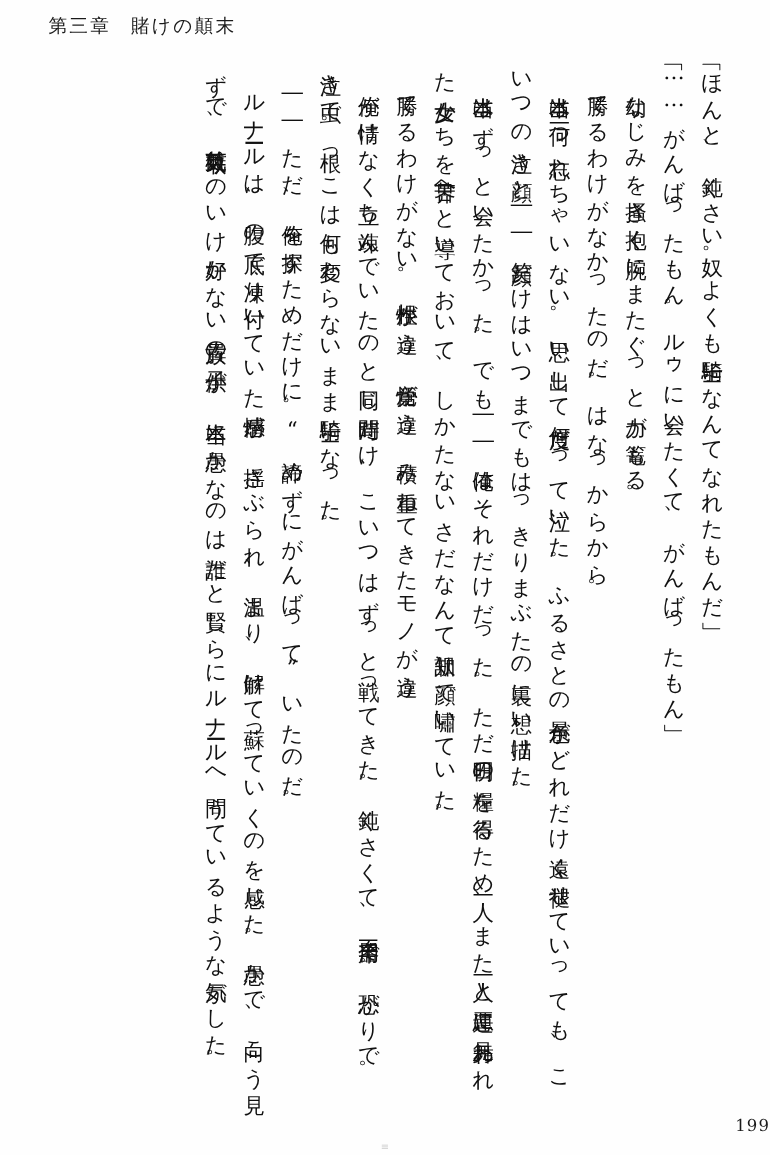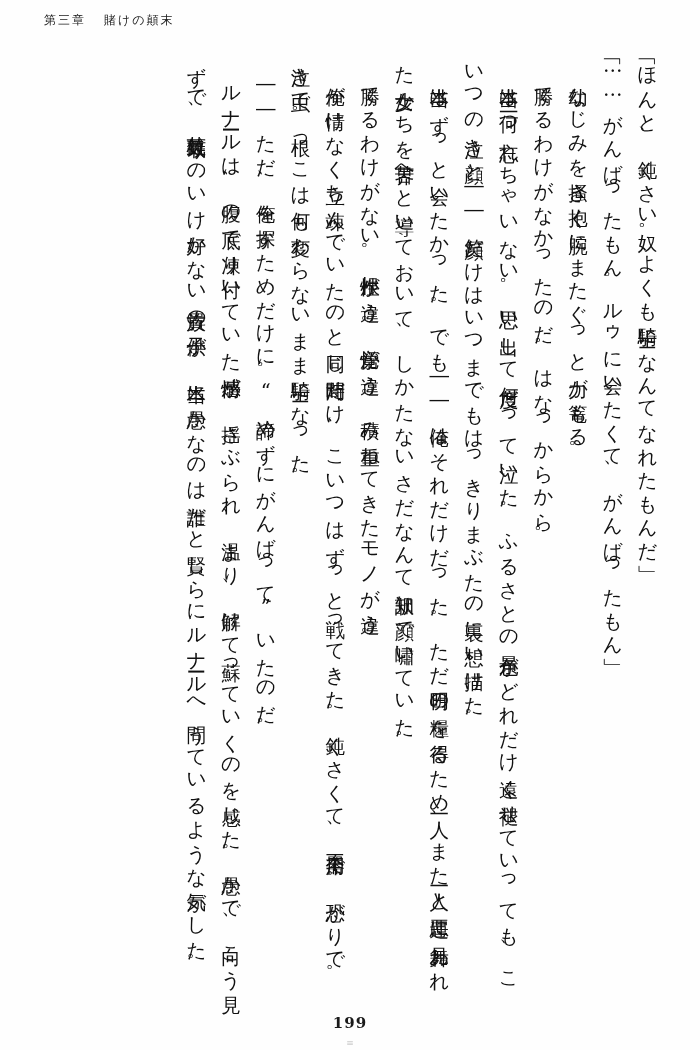--- a/index.html
+++ b/index.html
@@ -20,21 +20,21 @@
     position: absolute;
     inset: 0;
     background: #fefefe;
   }
 
   
   .chapter-header {
     position: absolute;
     top: 12px;
     left: 44px;
-    font-size: 12px;
+    font-size: 17px;
     letter-spacing: 2px;
     color: #1a1a1a;
     white-space: nowrap;
   }
   .chapter-header .chap-num {
     margin-right: 18px;
   }
 
   
   .body-text {
@@ -60,25 +60,24 @@
   .body-text p.indent {
     text-indent: 1em;
   }
 
   
   .page-number {
     position: absolute;
     bottom: 18px;
     left: 0;
     right: 0;
-    text-align: center;
+    text-align: right;
     font-size: 15px;
     color: #1a1a1a;
     letter-spacing: 1px;
-    font-weight: bold;
   }
 
   
   .footer-mark {
     position: absolute;
     bottom: 2px;
     left: 0;
     right: 0;
     text-align: center;
     font-size: 9px;

